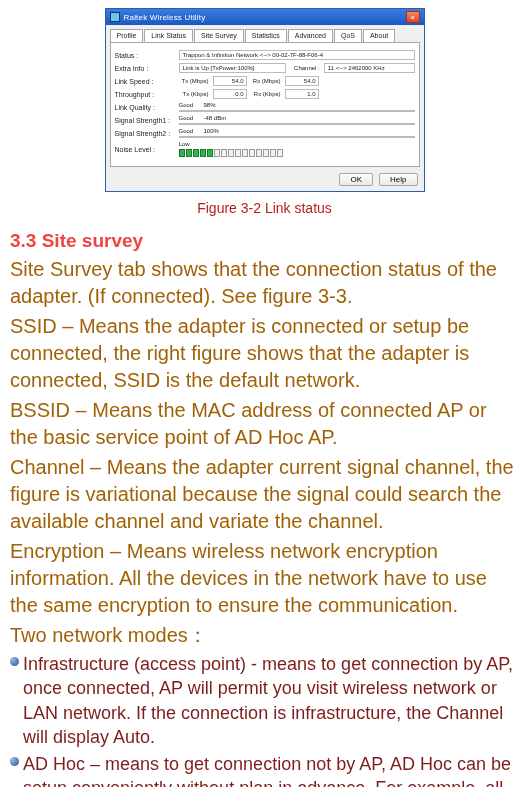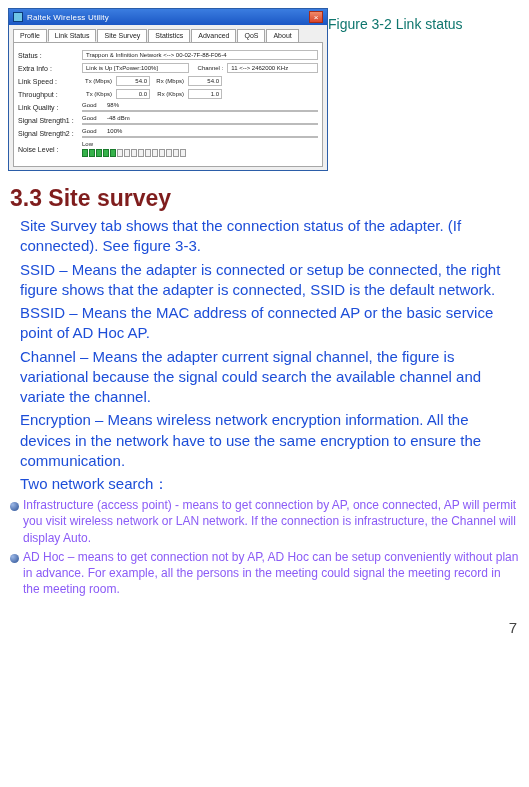--- a/index.html
+++ b/index.html
@@ -5,22 +5,22 @@
     * { margin: 0; padding: 0; box-sizing: border-box; }
     body {
       width: 529px;
       font-family: Arial, Helvetica, sans-serif;
       color: #333;
       background: #fff;
       padding: 8px 8px 20px 8px;
     }
     .figure-wrap {
       display: flex;
-      flex-direction: row;
-      align-items: flex-start;
+      flex-direction: column;
+      align-items: center;
       margin-bottom: 14px;
     }
     
     .app-window {
       width: 320px;
       border: 1px solid #2b5da8;
       background: #efefef;
       font-size: 8px;
       color: #222;
     }
@@ -125,48 +125,48 @@
       display:flex; justify-content:flex-end; gap:6px;
       padding: 3px 6px 5px 6px;
     }
     .btn {
       border:1px solid #a7a7a7; background: linear-gradient(#fefefe,#e8e8e8);
       font-size:8px; padding: 1px 10px; border-radius: 2px;
       cursor: pointer;
     }
     .figure-caption {
       font-size: 14px;
-      color: #0f766e;
+      color: #b91c1c;
       margin-top: 8px;
     }
 
     
     .heading {
-      font-size: 23px;
-      color: #7f1d1d;
+      font-size: 19px;
+      color: #ef4444;
       margin: 6px 0 4px 2px;
     }
     .para {
-      font-size: 15px;
+      font-size: 20px;
       line-height: 1.35;
-      color: #1d4ed8;
-      margin: 0 2px 3px 12px;
+      color: #a16207;
+      margin: 0 2px 3px 2px;
     }
     .bullet-line {
       display:flex; align-items:flex-start; gap:4px;
       margin: 0 2px 3px 2px;
     }
     .bullet-dot {
       width:9px; height:9px; border-radius:50%;
       background: radial-gradient(circle at 30% 30%, #9bb7e6, #2a4f93);
       flex-shrink:0;
       margin-top:5px;
     }
     .bullet-text {
-      font-size:12px; line-height:1.35; color:#8b5cf6;
+      font-size:18px; line-height:1.35; color:#7f1d1d;
     }
     .page-no {
       position: relative;
       text-align: right;
       font-size: 15px;
       color:#444;
       margin-top: 22px;
       padding-right: 4px;
     }
   </style>
@@ -287,32 +287,36 @@
             <div class="blk"></div>
               <div class="blk"></div>
               <div class="blk"></div>
               <div class="blk"></div>
               <div class="blk"></div>
           </div>
         </div>
       </div>
     </div>
 
+    <div class="footer">
+      <button class="btn">OK</button>
+      <button class="btn">Help</button>
+    </div>
   </div>
 
   <div class="figure-caption">Figure 3-2 Link status</div>
 </div>
 
 <h2 class="heading">3.3 Site survey</h2>
 <p class="para">Site Survey tab shows that the connection status of the adapter. (If connected). See figure 3-3.</p>
 <p class="para">SSID – Means the adapter is connected or setup be connected, the right figure shows that the adapter is connected, SSID is the default network.</p>
 <p class="para">BSSID – Means the MAC address of connected AP or the basic service point of AD Hoc AP.</p>
 <p class="para">Channel – Means the adapter current signal channel, the figure is variational because the signal could search the available channel and variate the channel.</p>
 <p class="para">Encryption – Means wireless network encryption information. All the devices in the network have to use the same encryption to ensure the communication.</p>
-<p class="para">Two network search：</p>
+<p class="para">Two network modes：</p>
 
 <div class="bullet-line">
   <span class="bullet-dot"></span>
   <span class="bullet-text">Infrastructure (access point) - means to get connection by AP, once connected, AP will permit you visit wireless network or LAN network. If the connection is infrastructure, the Channel will display Auto.</span>
 </div>
 <div class="bullet-line">
   <span class="bullet-dot"></span>
   <span class="bullet-text">AD Hoc – means to get connection not by AP, AD Hoc can be setup conveniently without plan in advance. For example, all the persons in the meeting could signal the meeting record in the meeting room.</span>
 </div>
 

